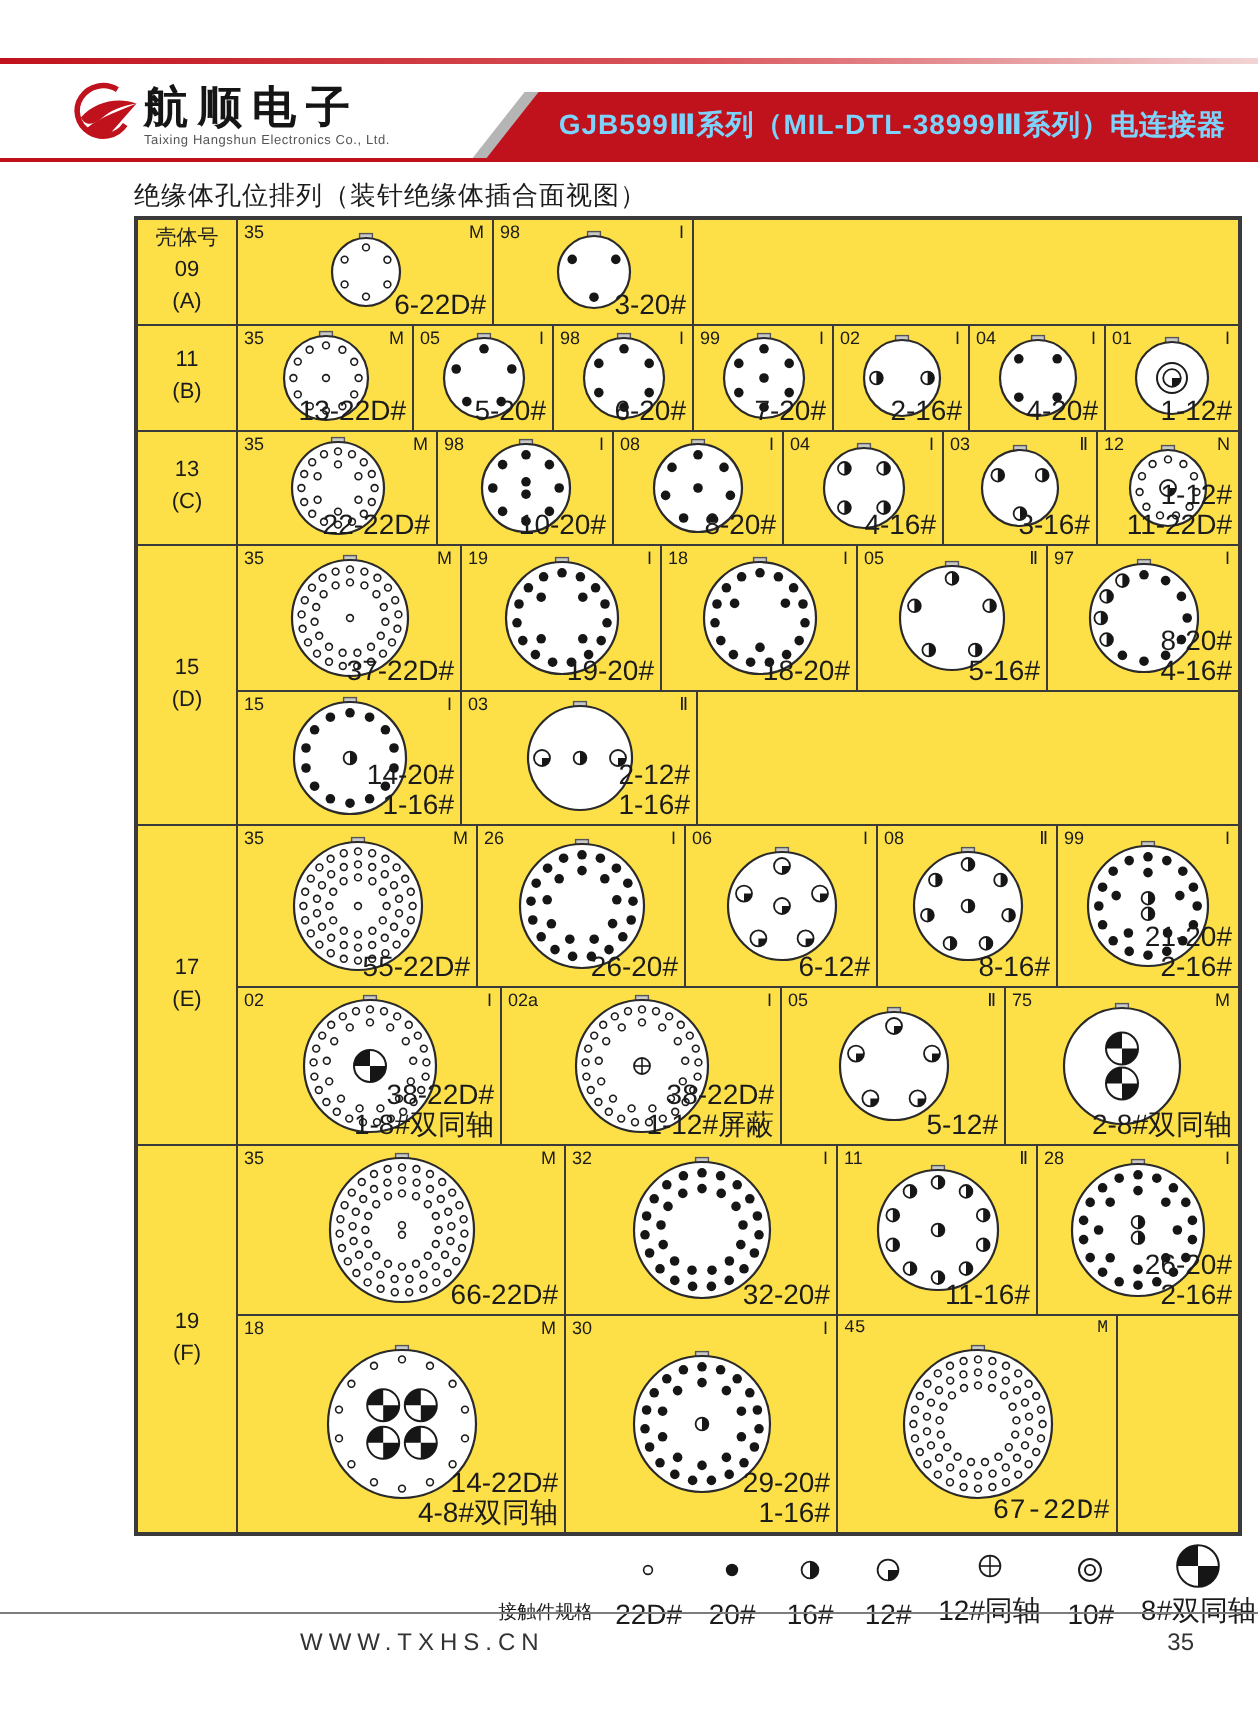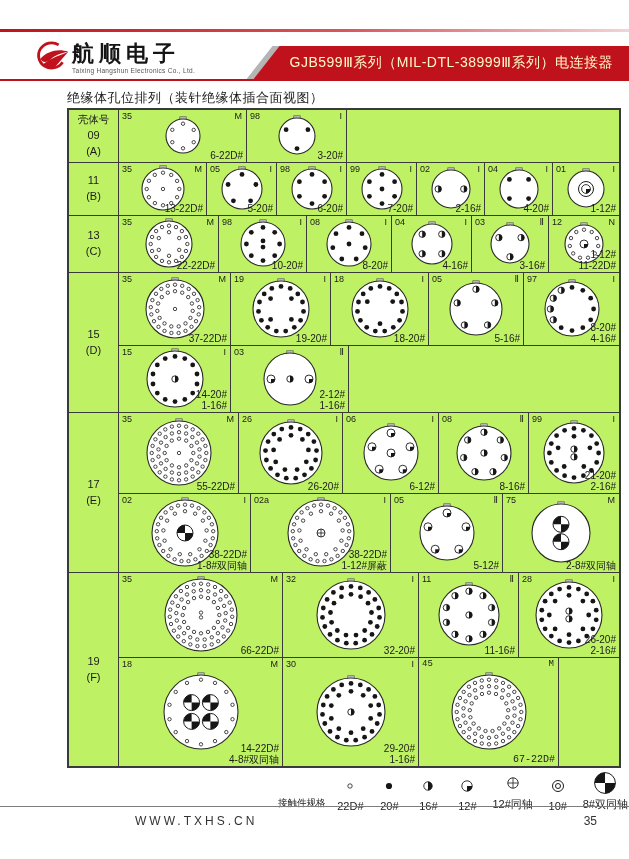--- a/index.html
+++ b/index.html
@@ -13,59 +13,59 @@
   .header{position:absolute;top:0;left:0;width:629px;height:80px}
   .hdr-rule{position:absolute;left:0;top:79px;width:629px;height:2px;background:var(--accent)}
   .logo{position:absolute;left:30px;top:40px;display:flex;align-items:flex-end;gap:2px}
   .logo-mark{display:block}
   .logo-cn{font-size:22px;font-weight:bold;letter-spacing:5px;color:#151515;line-height:1}
   .logo-en{font-size:6.5px;color:#555;letter-spacing:.3px;margin-top:2px}
   .banner-wrap{position:absolute;right:0;top:46px;height:33px}
   .banner-edge{position:absolute;left:-7px;top:0;width:34px;height:100%;background:#b5b5b5;
                clip-path:polygon(26px 0,34px 0,8px 100%,0 100%)}
   .banner{position:relative;height:100%;display:flex;align-items:center;
-          background:var(--accent);color:#fef9c3;font-weight:normal;font-size:14px;
+          background:var(--accent);color:#7dd3fc;font-weight:bold;font-size:14px;
           padding:0 16px 0 36px;clip-path:polygon(26px 0,100% 0,100% 100%,0 100%);letter-spacing:.5px}
 
   .title{position:absolute;top:89px;left:67px;font-size:13px;font-weight:normal;letter-spacing:.5px}
 
   
   .tbl{position:absolute;top:108px;left:67px;width:554px;border:2px solid var(--line);
-       box-sizing:border-box;background:#bef264}
+       box-sizing:border-box;background:#fde047}
   .trow{display:flex}
   .trow + .trow{border-top:1px solid var(--line)}
   .shell{width:50px;flex:0 0 auto;border-right:1px solid var(--line);box-sizing:border-box;
          display:flex;flex-direction:column;align-items:center;justify-content:center;
          font-size:11px;line-height:1.45;text-align:center}
   .corner{font-size:10.5px}
   .subs{flex:1;display:flex;flex-direction:column;min-width:0}
   .subrow{display:flex;width:100%;overflow:hidden}
   .subrow + .subrow{border-top:1px solid var(--line)}
   .cell{position:relative;flex:0 0 auto;border-right:1px solid var(--line);box-sizing:border-box;
         display:flex;align-items:center;justify-content:center;overflow:hidden}
   .subrow .cell:last-child{border-right:none}
   .fillc{flex:1 1 auto}
   .code{position:absolute;top:1px;left:3px;font-size:9px}
   .cls{position:absolute;top:1px;right:4px;font-size:9px}
-  .lbl{position:absolute;bottom:1px;right:3px;font-size:10px;text-align:right;line-height:1.12;white-space:nowrap}
+  .lbl{position:absolute;bottom:1px;right:3px;font-size:14px;text-align:right;line-height:1.12;white-space:nowrap}
   .conn{display:block}
 
   
   .legend{position:absolute;top:769px;left:74px;width:554px;display:flex;
           justify-content:flex-end;align-items:flex-end;gap:11px}
   .lg-title{font-size:9.5px;padding-bottom:2px;white-space:nowrap}
   .lg-item{display:flex;flex-direction:column;align-items:center;gap:0}
-  .lg-lbl{font-size:11px;white-space:nowrap}
+  .lg-lbl{font-size:14px;white-space:nowrap}
 
   
   .footer-rule{position:absolute;top:806px;left:0;width:629px;border-top:1.5px solid #7d7d7d}
   .footer{position:absolute;top:814px;left:0;width:629px;display:flex;align-items:center;
           font-size:12px;color:#444;box-sizing:border-box;padding:0 32px 0 84px}
   .f-company{font-weight:bold;letter-spacing:1px}
-  .f-site{margin-left:51px;letter-spacing:3px;color:#333}
+  .f-site{margin-left:66px;letter-spacing:3px;color:#333}
   .f-page{margin-left:auto;color:#333}
 </style>
 </head>
 <body>
 
 <div class="header">
   <div class="topbar"></div>
   <div class="logo">
     <svg class="logo-mark" viewBox="0 0 46 38" width="40" height="34">
       <path d="M33 5 A15 14.5 0 1 0 37.5 25" fill="none" stroke="var(--accent)" stroke-width="3.2"></path>

